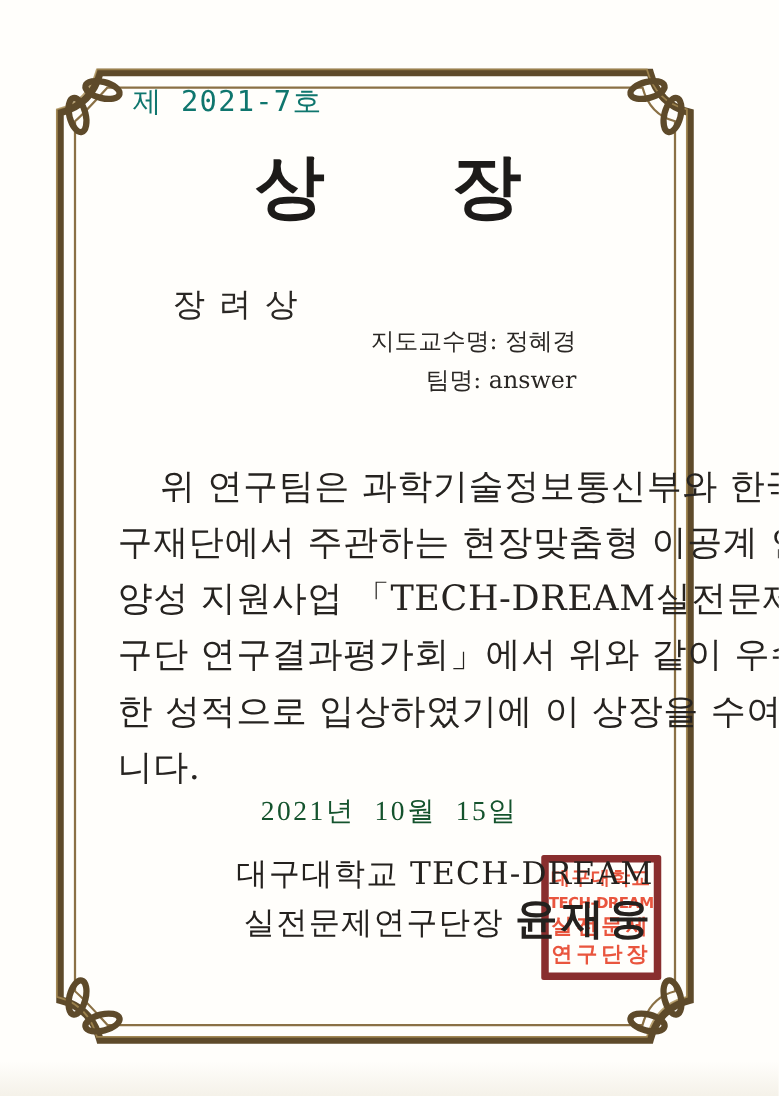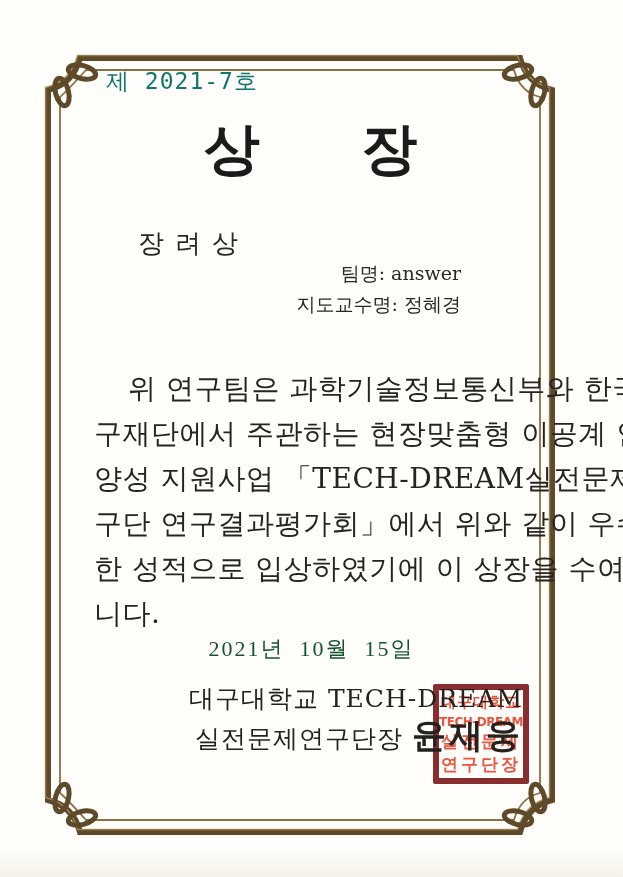--- a/index.html
+++ b/index.html
@@ -95,22 +95,22 @@
   <use href="#orn" transform="translate(552,832) scale(-1,-1)"></use>
 </svg>
 
 <div class="abs doc-number">제 2021-7호</div>
 
 <div class="abs title">상 장</div>
 
 <div class="abs award-name">장려상</div>
 
 <div class="abs info-block">
+  <div class="line">지도교수명: 정혜경</div>
   <div class="line">팀명: answer</div>
-  <div class="line">지도교수명: 정혜경</div>
 </div>
 
 <div class="abs body-block">
   <div class="body-line first">위 연구팀은 과학기술정보통신부와 한국연</div>
   <div class="body-line">구재단에서 주관하는 현장맞춤형 이공계 인재</div>
   <div class="body-line">양성 지원사업 「TECH-DREAM실전문제연</div>
   <div class="body-line">구단 연구결과평가회」에서 위와 같이 우수</div>
   <div class="body-line">한 성적으로 입상하였기에 이 상장을 수여합</div>
   <div class="body-line last">니다.</div>
 </div>

